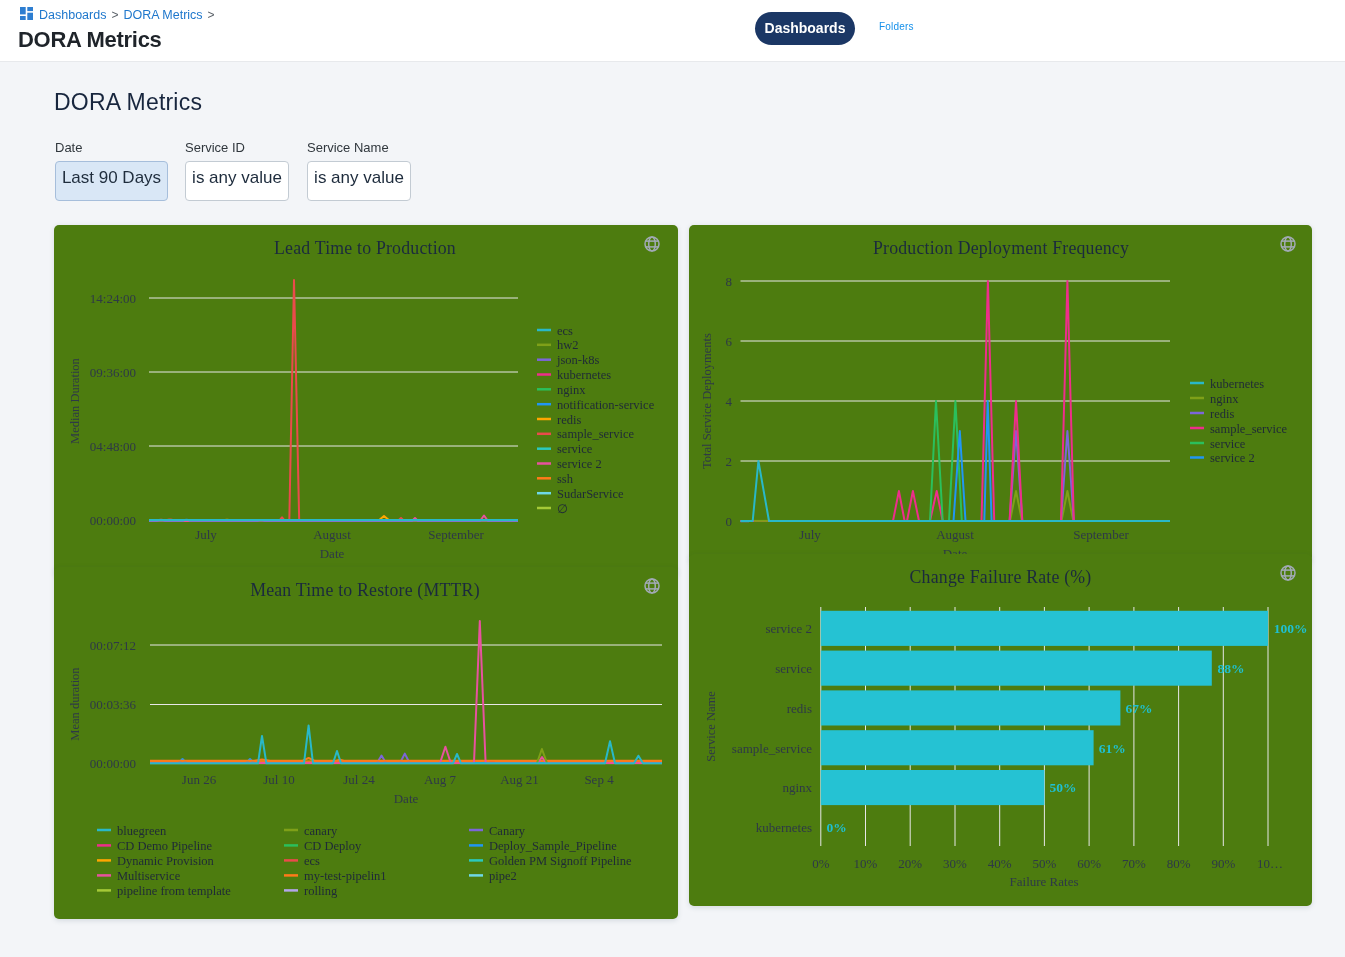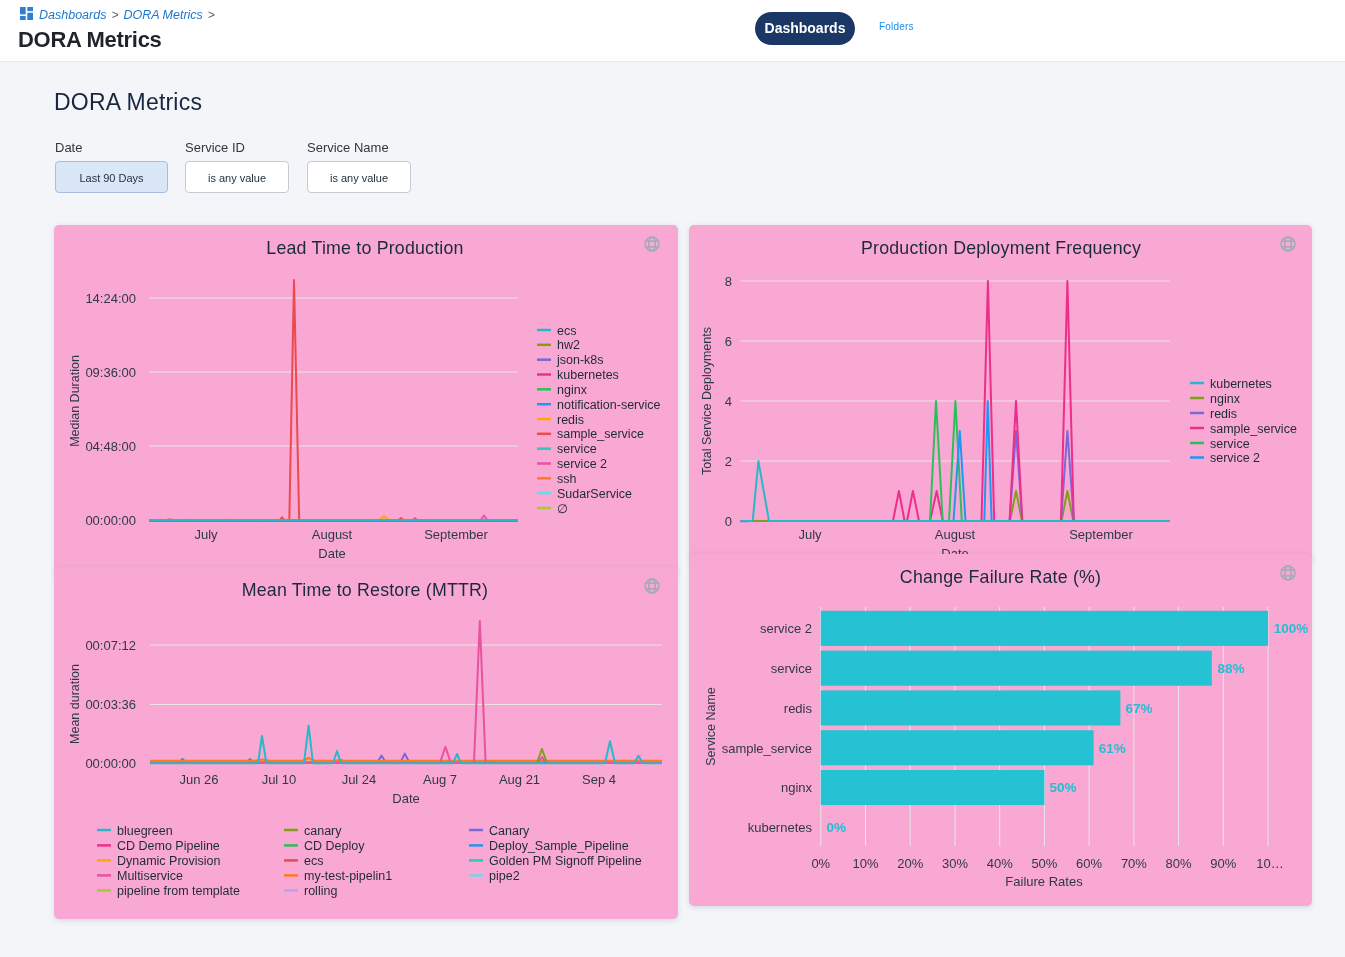--- a/index.html
+++ b/index.html
@@ -1,28 +1,28 @@
 <!DOCTYPE html>
 <html><head>
 <meta charset="utf-8">
 <style>
 * { margin:0; padding:0; box-sizing:border-box; }
 html,body { width:1345px; height:957px; overflow:hidden; background:#f3f5f8; font-family:"Liberation Sans", sans-serif; }
 .header { position:absolute; left:0; top:0; width:1345px; height:62px; background:#ffffff; border-bottom:1px solid #e7e9ec; }
-.crumb { position:absolute; left:39px; top:7.5px; font-size:12.5px; color:#1e77cc;font-style:italic; }
+.crumb { position:absolute; left:39px; top:7.5px; font-size:12.5px; color:#1e77cc; }
 .crumb a { color:#1e77cc; text-decoration:none; }
 .crumb .sep { color:#5b6269; padding:0 5px; font-size:12px; }
 .hicon { position:absolute; left:20px; top:7px; }
 .htitle { position:absolute; left:18px; top:27px; font-size:22px; font-weight:700; color:#1f242a; letter-spacing:-0.3px; }
 .pill { position:absolute; left:755px; top:12px; width:100px; height:33px; border-radius:16.5px; background:#1b3765; color:#ffffff; font-size:14px; font-weight:700; text-align:center; line-height:33px; }
 .folders { position:absolute; left:879px; top:20.5px; font-size:10px; letter-spacing:0.2px; color:#1590ea; }
 .h1 { position:absolute; left:54px; top:89px; font-size:23px; font-weight:400; color:#18263e; letter-spacing:0.2px; }
 .flabel { position:absolute; top:140px; font-size:13px; color:#30373d; }
-.fbtn { position:absolute; top:161px; height:32px; border-radius:4px; font-size:11px; color:#1d2b3c; text-align:center; line-height:32px; }
-.card { position:absolute; background:#f9a8d4; border-radius:5px; box-shadow:0 1.5px 5px rgba(40,60,85,0.13); }
+.fbtn { position:absolute; top:161px; height:40px; border-radius:4px; font-size:17px; color:#1d2b3c; text-align:center; line-height:32px; }
+.card { position:absolute; background:#4d7c0f; border-radius:5px; box-shadow:0 1.5px 5px rgba(40,60,85,0.13);font-family:Liberation Serif, serif; }
 </style>
 </head>
 <body>
 <div class="header">
   <svg class="hicon" width="13" height="13" viewBox="0 0 13 13">
     <rect x="0" y="0" width="5.7" height="7.4" fill="#2e7ed1"></rect>
     <rect x="7.3" y="0" width="5.7" height="4.1" fill="#2e7ed1"></rect>
     <rect x="0" y="9" width="5.7" height="4" fill="#2e7ed1"></rect>
     <rect x="7.3" y="5.7" width="5.7" height="7.3" fill="#2e7ed1"></rect>
   </svg>

